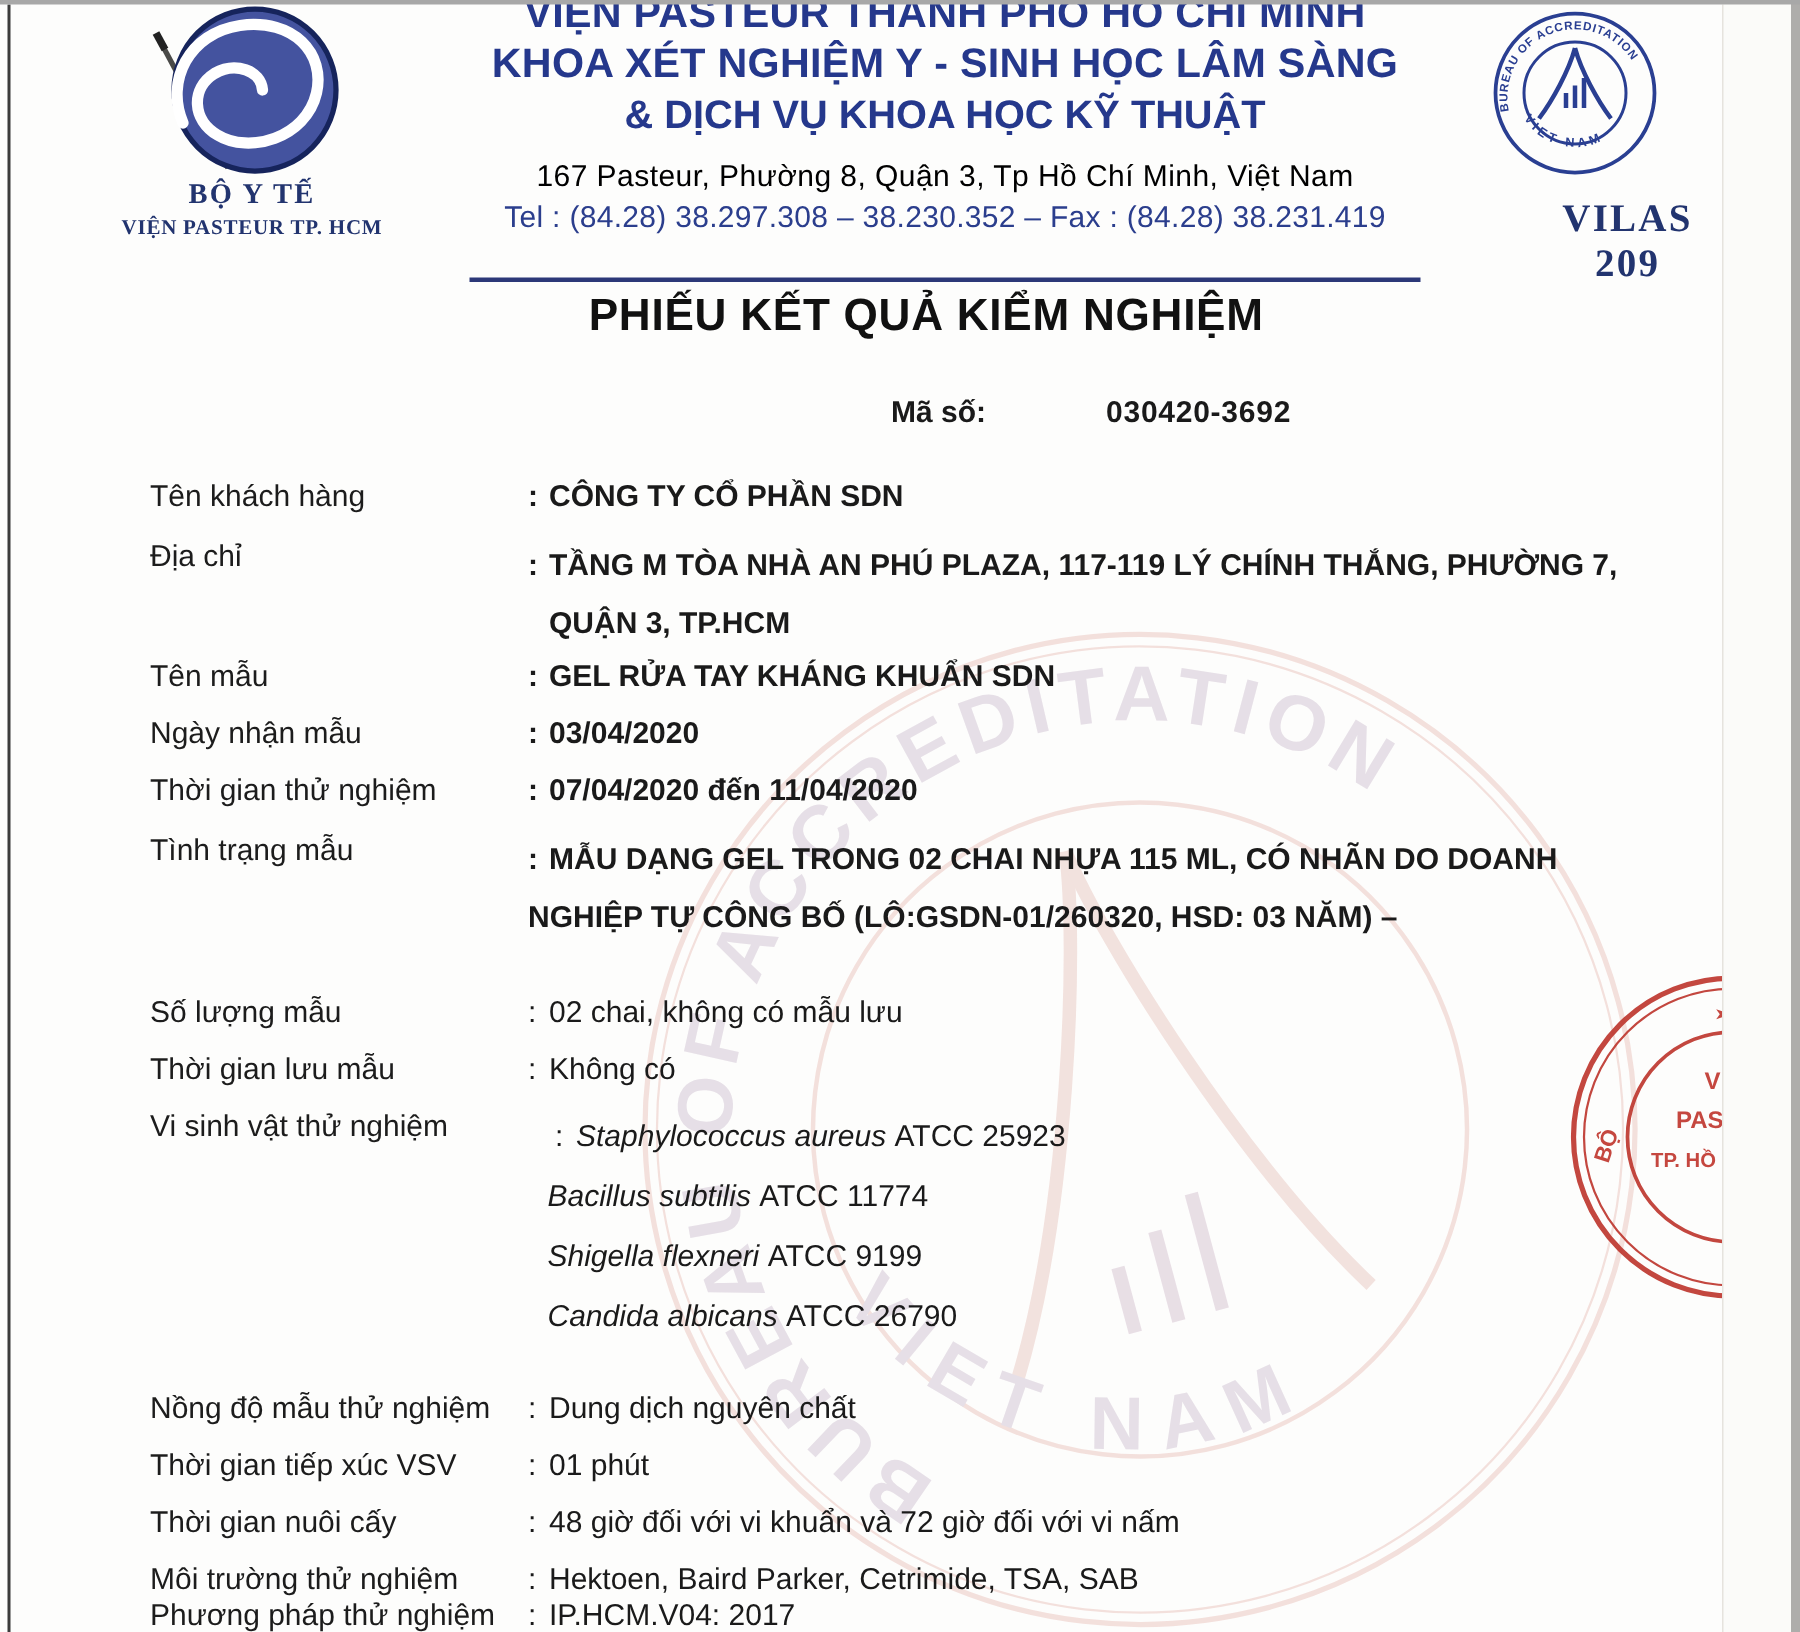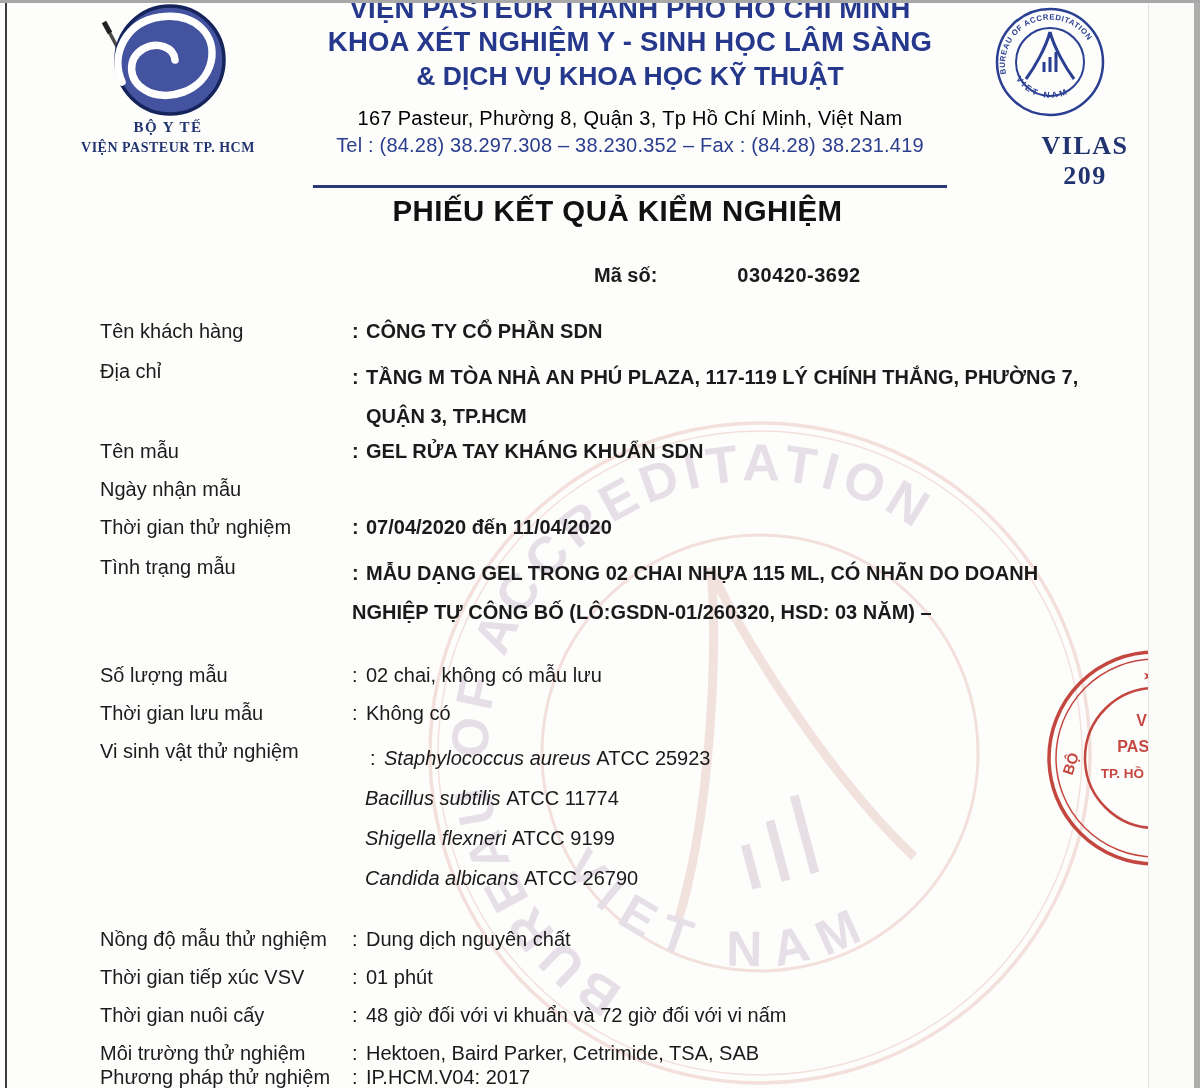--- a/index.html
+++ b/index.html
@@ -18,21 +18,21 @@
   .hdr .l1,.hdr .l2{font-size:27.5px;font-weight:bold;line-height:33px;letter-spacing:.2px;}
   .hdr .l3{font-size:26.5px;font-weight:bold;line-height:36px;}
   .hdr .addr{font-size:20px;margin-top:13px;color:#000000;letter-spacing:.3px;}
   .hdr .tel{font-size:20px;margin-top:4px;color:#2b3e8d;letter-spacing:.2px;}
   .hdr-rule{position:absolute;left:313px;top:185px;width:634px;height:2.5px;background:#2c3878;z-index:2;}
 
   
   .logo-pasteur{position:absolute;left:100px;top:2px;z-index:2;}
   .cap-left{position:absolute;left:63px;top:119px;width:210px;text-align:center;z-index:2;
     font-family:"Liberation Serif","DejaVu Serif",serif;font-weight:bold;color:#22346f;}
-  .cap-left .c1{font-size:15px;letter-spacing:1.5px;}
+  .cap-left .c1{font-size:19px;letter-spacing:1.5px;}
   .cap-left .c2{font-size:14px;letter-spacing:.5px;margin-top:4px;}
 
   
   .logo-boa{position:absolute;left:985px;top:4px;z-index:2;}
   .logo-boa text{font-family:"Liberation Sans","DejaVu Sans",sans-serif;fill:#2a3f92;font-weight:bold;}
   .cap-vilas{position:absolute;left:1019px;top:131px;width:132px;text-align:center;z-index:2;
     font-family:"Liberation Serif","DejaVu Serif",serif;font-weight:bold;font-size:26px;
     letter-spacing:1.5px;color:#22346f;}
 
   
@@ -155,20 +155,21 @@
     </div>
   </div>
 
   <div class="row r-tm">
     <div class="lab">Tên mẫu</div>
     <div class="val b"><span class="colon">:</span><span>GEL RỬA TAY KHÁNG KHUẨN SDN</span></div>
   </div>
 
   <div class="row r-nnm">
     <div class="lab">Ngày nhận mẫu</div>
+    <div class="val b"><span class="colon">:</span><span>03/04/2020</span></div>
   </div>
 
   <div class="row r-tgtn">
     <div class="lab">Thời gian thử nghiệm</div>
     <div class="val b"><span class="colon">:</span><span>07/04/2020 đến 11/04/2020</span></div>
   </div>
 
   <div class="row r-ttm">
     <div class="lab">Tình trạng mẫu</div>
     <div class="val b">

